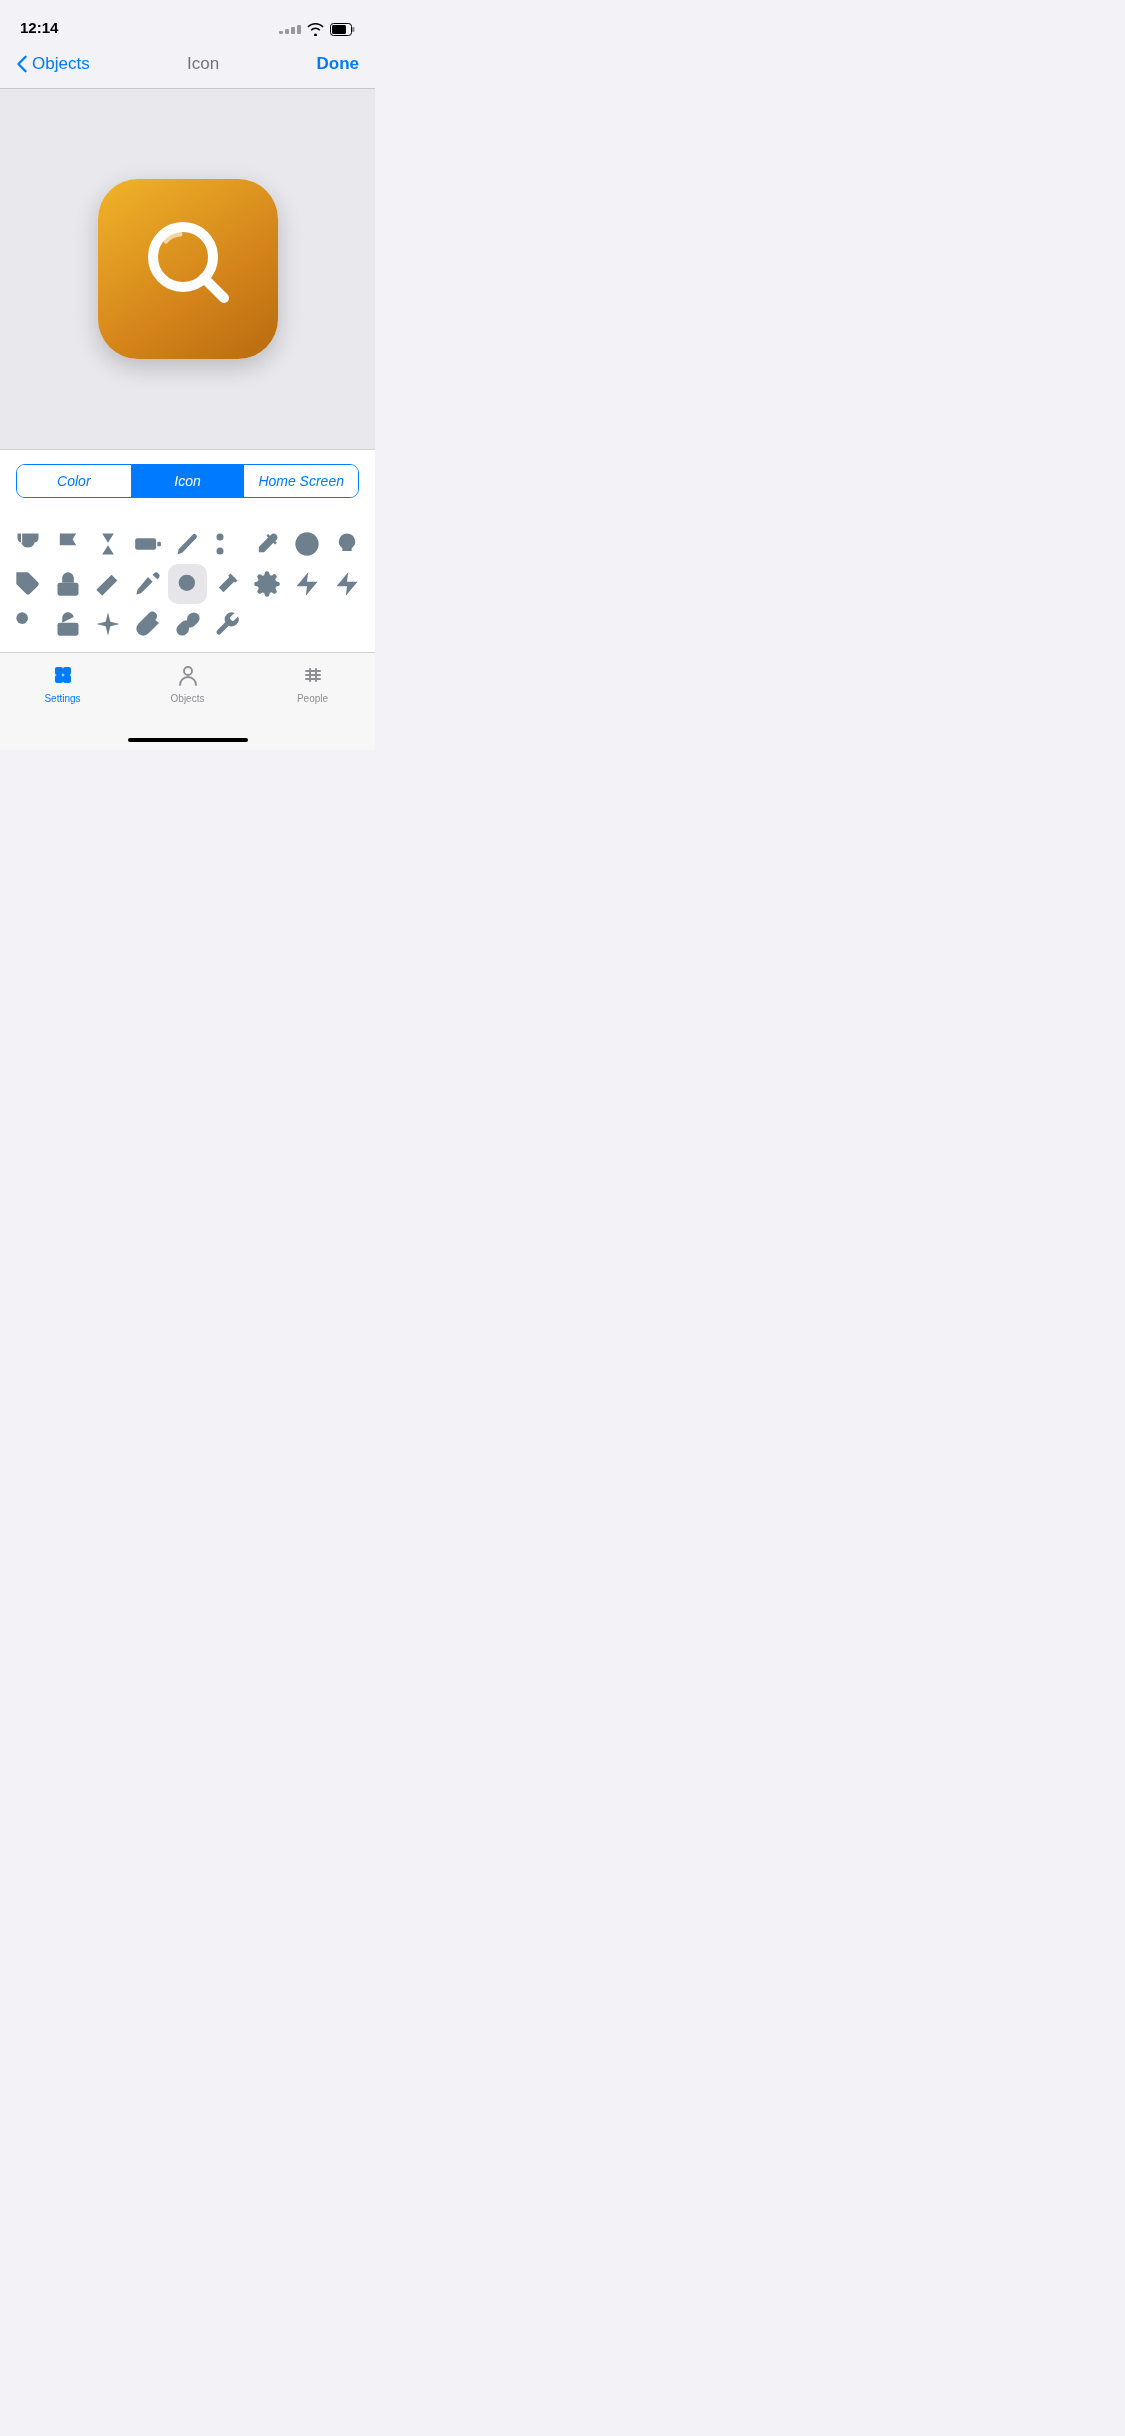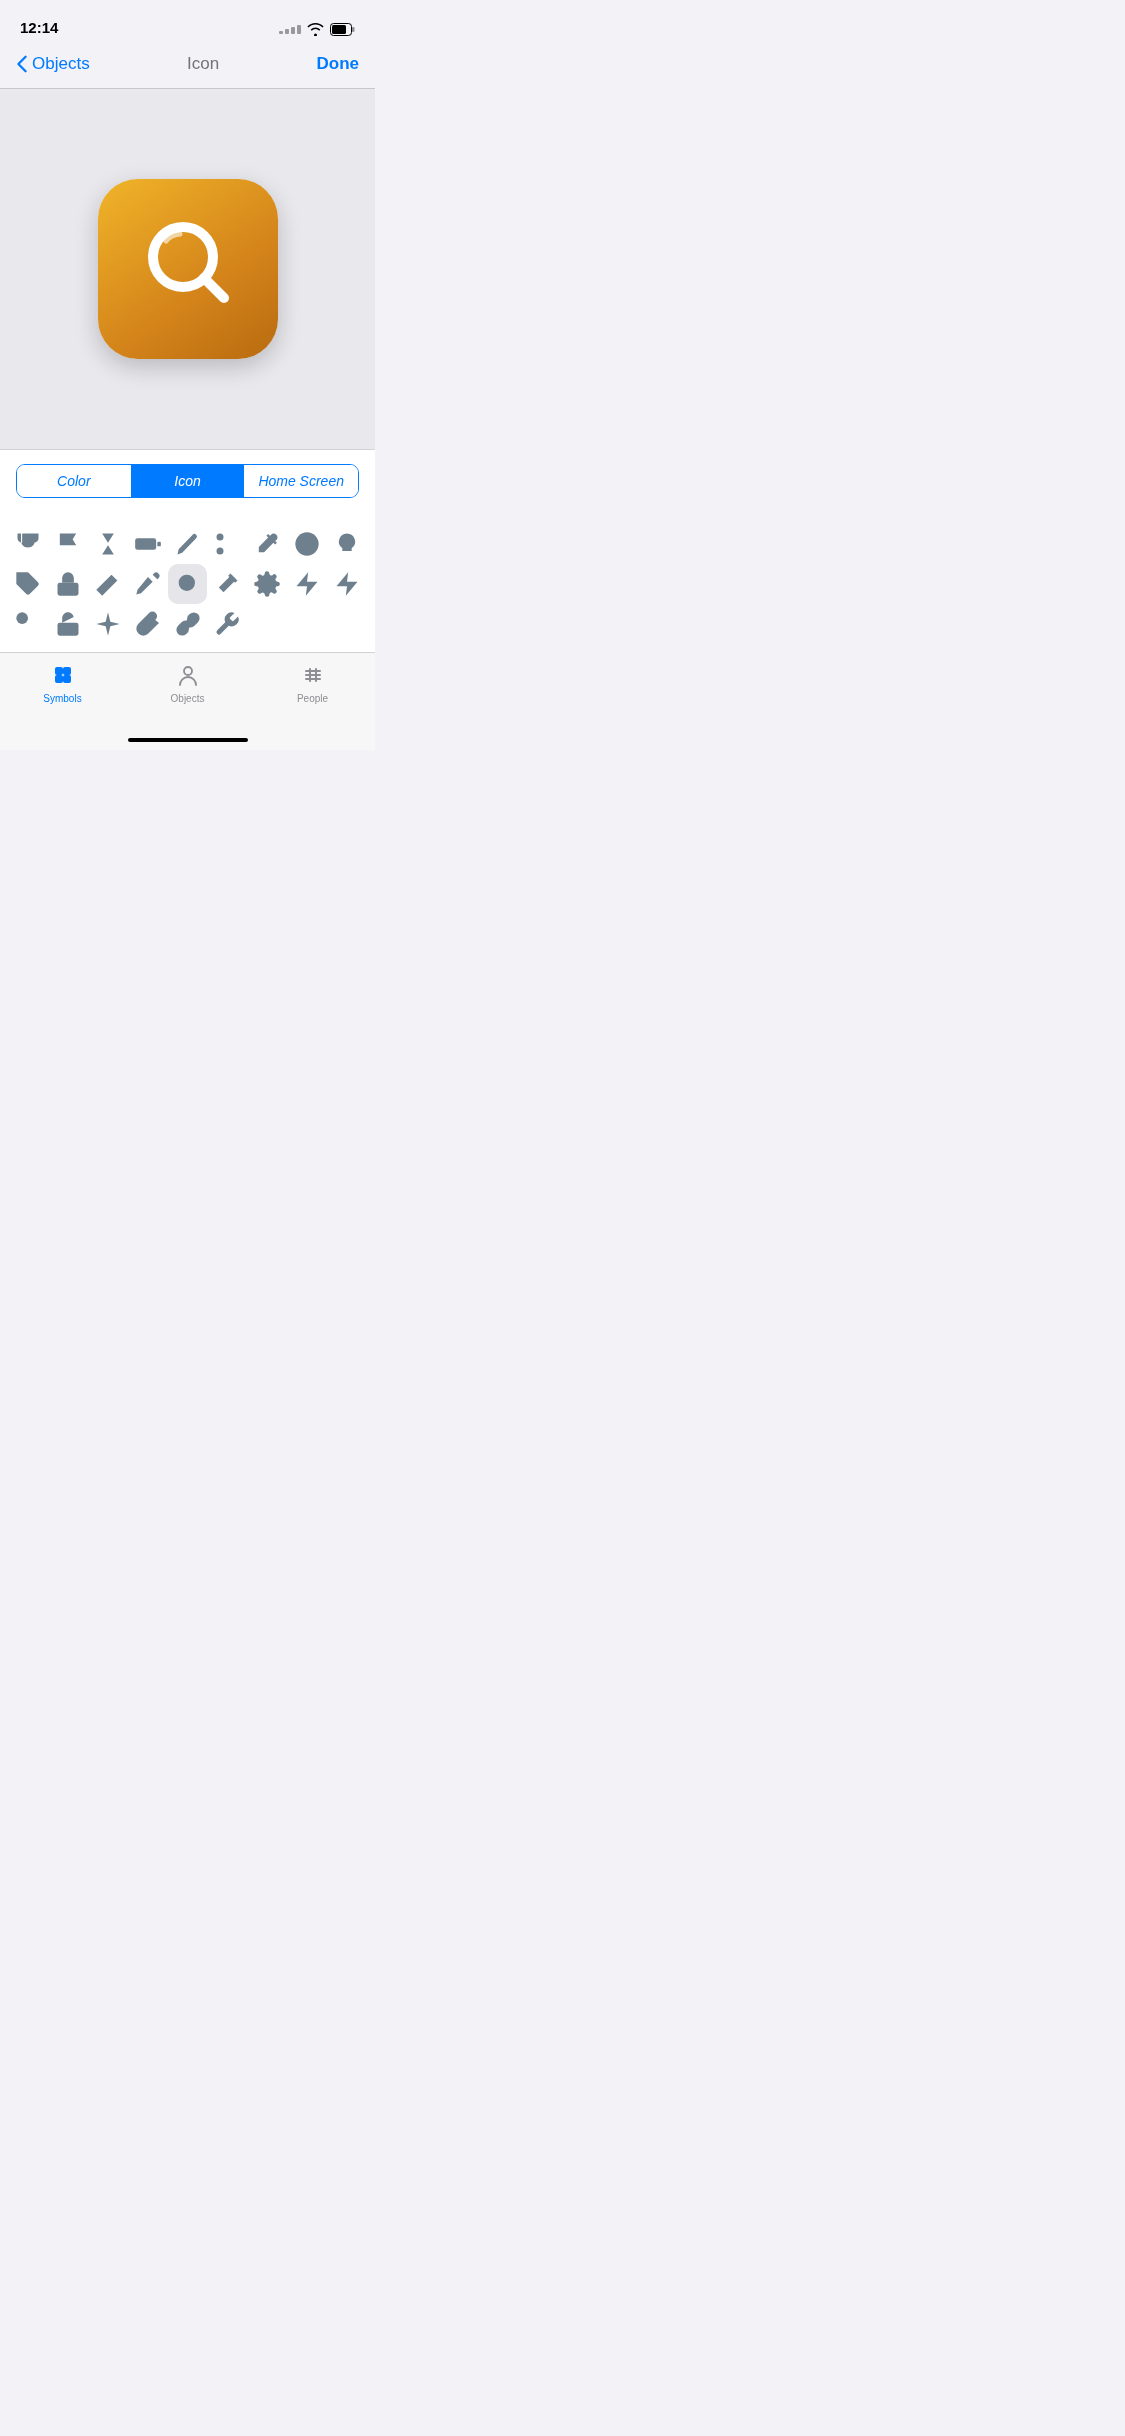--- a/index.html
+++ b/index.html
@@ -439,21 +439,21 @@
   </div>
 
   <div class="tab-bar">
     <div class="tab-item active">
       <svg viewBox="0 0 28 28" fill="none">
         <rect x="6" y="6" width="8" height="8" rx="2" fill="#007AFF"></rect>
         <rect x="14" y="6" width="8" height="8" rx="2" fill="#007AFF"></rect>
         <rect x="6" y="14" width="8" height="8" rx="2" fill="#007AFF"></rect>
         <rect x="14" y="14" width="8" height="8" rx="2" fill="#007AFF"></rect>
       </svg>
-      <span class="tab-label">Symbols</span>
+      <span class="tab-label">Settings</span>
     </div>
     <div class="tab-item inactive">
       <svg viewBox="0 0 28 28" fill="none">
         <circle cx="14" cy="10" r="4" stroke="#8e8e93" stroke-width="1.8"></circle>
         <path d="M6 24c0-4.4 3.6-8 8-8s8 3.6 8 8" stroke="#8e8e93" stroke-width="1.8" stroke-linecap="round"></path>
       </svg>
       <span class="tab-label">Objects</span>
     </div>
     <div class="tab-item inactive">
       <svg viewBox="0 0 28 28" fill="none">

